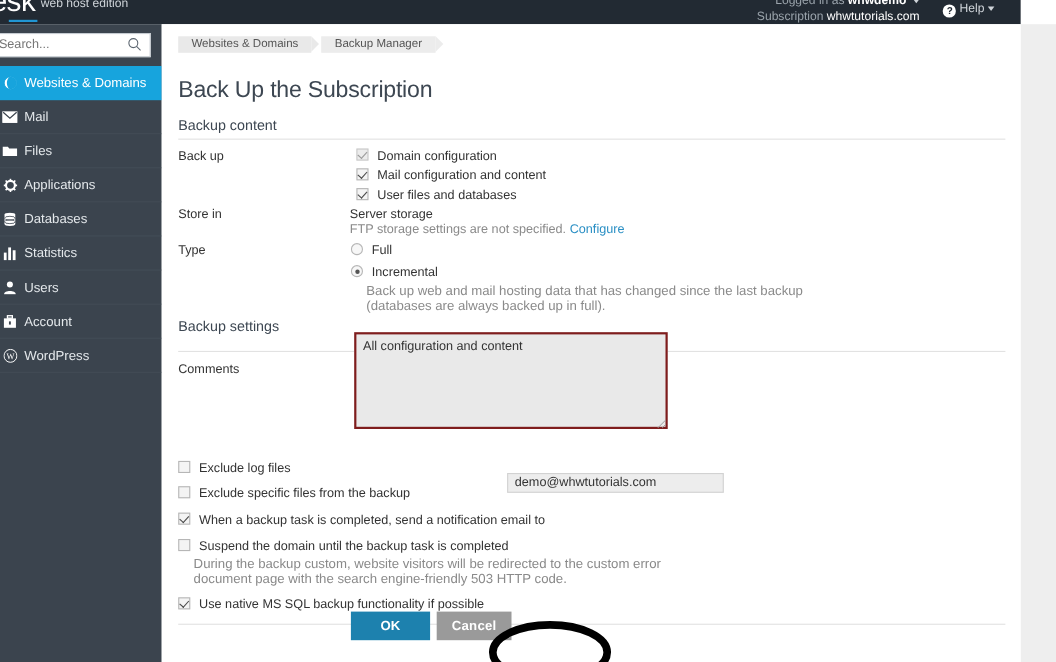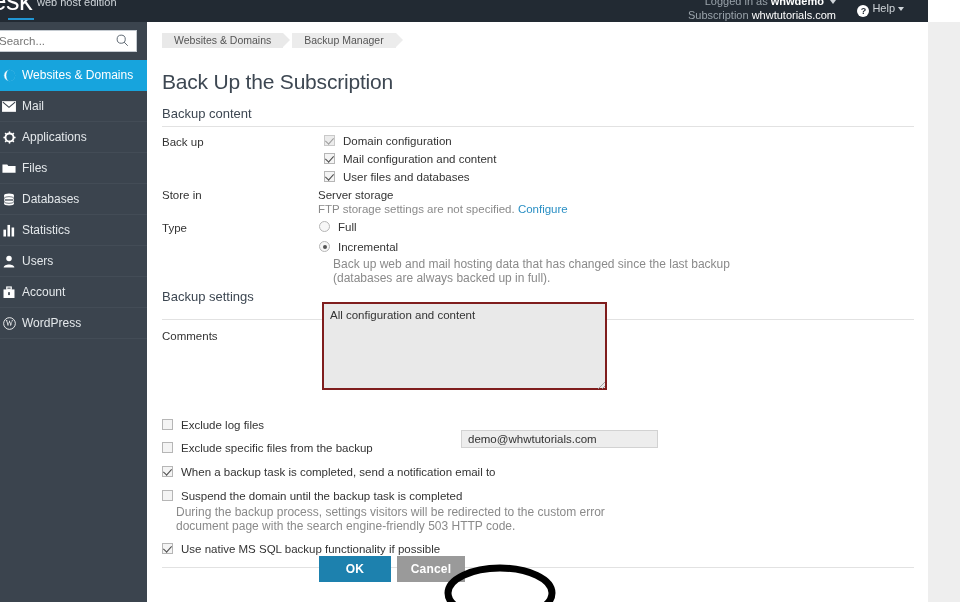--- a/index.html
+++ b/index.html
@@ -381,49 +381,49 @@
           <svg width="14" height="11" viewBox="0 0 16 12">
             <rect x="0.5" y="0.5" width="15" height="11" fill="#ffffff" stroke="#ffffff"></rect>
             <path d="M1 1 L8 7 L15 1" fill="none" stroke="#3b444e" stroke-width="1.3"></path>
           </svg>
         </span>
         <span class="nav-lbl">Mail</span>
       </div>
 
       <div class="navitem">
         <span class="nav-ico">
+          <svg width="14" height="12" viewBox="0 0 16 13">
+            <path d="M0.5 2.5 L6 2.5 L7.2 4.2 L15.5 4.2 L15.5 12 L0.5 12 Z" fill="#ffffff"></path>
+          </svg>
+        </span>
+        <span class="nav-lbl">Files</span>
+      </div>
+
+      <div class="navitem">
+        <span class="nav-ico">
           <svg width="13" height="13" viewBox="0 0 16 16">
             <circle cx="8" cy="8" r="5" fill="none" stroke="#ffffff" stroke-width="2.4"></circle>
             <circle cx="8" cy="8" r="1.7" fill="#3b444e"></circle>
             <g stroke="#ffffff" stroke-width="1.8">
               <line x1="8" y1="0.5" x2="8" y2="3"></line>
                 <line x1="8" y1="13" x2="8" y2="15.5"></line>
               <line x1="0.5" y1="8" x2="3" y2="8"></line>
                 <line x1="13" y1="8" x2="15.5" y2="8"></line>
               <line x1="2.6" y1="2.6" x2="4.4" y2="4.4"></line>
                 <line x1="11.6" y1="11.6" x2="13.4" y2="13.4"></line>
               <line x1="13.4" y1="2.6" x2="11.6" y2="4.4"></line>
                 <line x1="4.4" y1="11.6" x2="2.6" y2="13.4"></line>
             </g>
           </svg>
         </span>
         <span class="nav-lbl">Applications</span>
       </div>
 
       <div class="navitem">
         <span class="nav-ico">
-          <svg width="14" height="12" viewBox="0 0 16 13">
-            <path d="M0.5 2.5 L6 2.5 L7.2 4.2 L15.5 4.2 L15.5 12 L0.5 12 Z" fill="#ffffff"></path>
-          </svg>
-        </span>
-        <span class="nav-lbl">Files</span>
-      </div>
-
-      <div class="navitem">
-        <span class="nav-ico">
           <svg width="12" height="13" viewBox="0 0 14 16">
             <ellipse cx="7" cy="2.6" rx="6" ry="2.1" fill="#ffffff"></ellipse>
             <rect x="1" y="2.6" width="12" height="4" fill="#ffffff"></rect>
             <ellipse cx="7" cy="6.6" rx="6" ry="2.1" fill="#ffffff"></ellipse>
             <rect x="1" y="6.6" width="12" height="4" fill="#ffffff"></rect>
             <ellipse cx="7" cy="10.6" rx="6" ry="2.1" fill="#ffffff"></ellipse>
             <rect x="1" y="10.6" width="12" height="2.6" fill="#ffffff"></rect>
             <ellipse cx="7" cy="13.2" rx="6" ry="2.1" fill="#ffffff"></ellipse>
             <g stroke="#3b444e" stroke-width="0.9" fill="none">
               <ellipse cx="7" cy="6.6" rx="6" ry="2.1"></ellipse>
@@ -548,21 +548,21 @@
 
     <div class="opt-line" style="left:15px; top:444px">
       <span class="cb checked"></span><span class="txt">When a backup task is completed, send a notification email to</span>
     </div>
     <input class="email-input" type="text" value="demo@whwtutorials.com" style="">
 
     <div class="opt-line" style="left:15px; top:468px">
       <span class="cb"></span><span class="txt">Suspend the domain until the backup task is completed</span>
     </div>
     <div class="hint" style="left:29px; top:483px">
-      <div>During the backup process, settings visitors will be redirected to the custom error</div>
+      <div>During the backup custom, website visitors will be redirected to the custom error</div>
       <div>document page with the search engine-friendly 503 HTTP code.</div>
     </div>
 
     <div class="opt-line" style="left:15px; top:521px">
       <span class="cb checked"></span><span class="txt">Use native MS SQL backup functionality if possible</span>
     </div>
 
     <div class="section-rule" style="top:545px"></div>
 
     <button class="btn btn-ok">OK</button>

